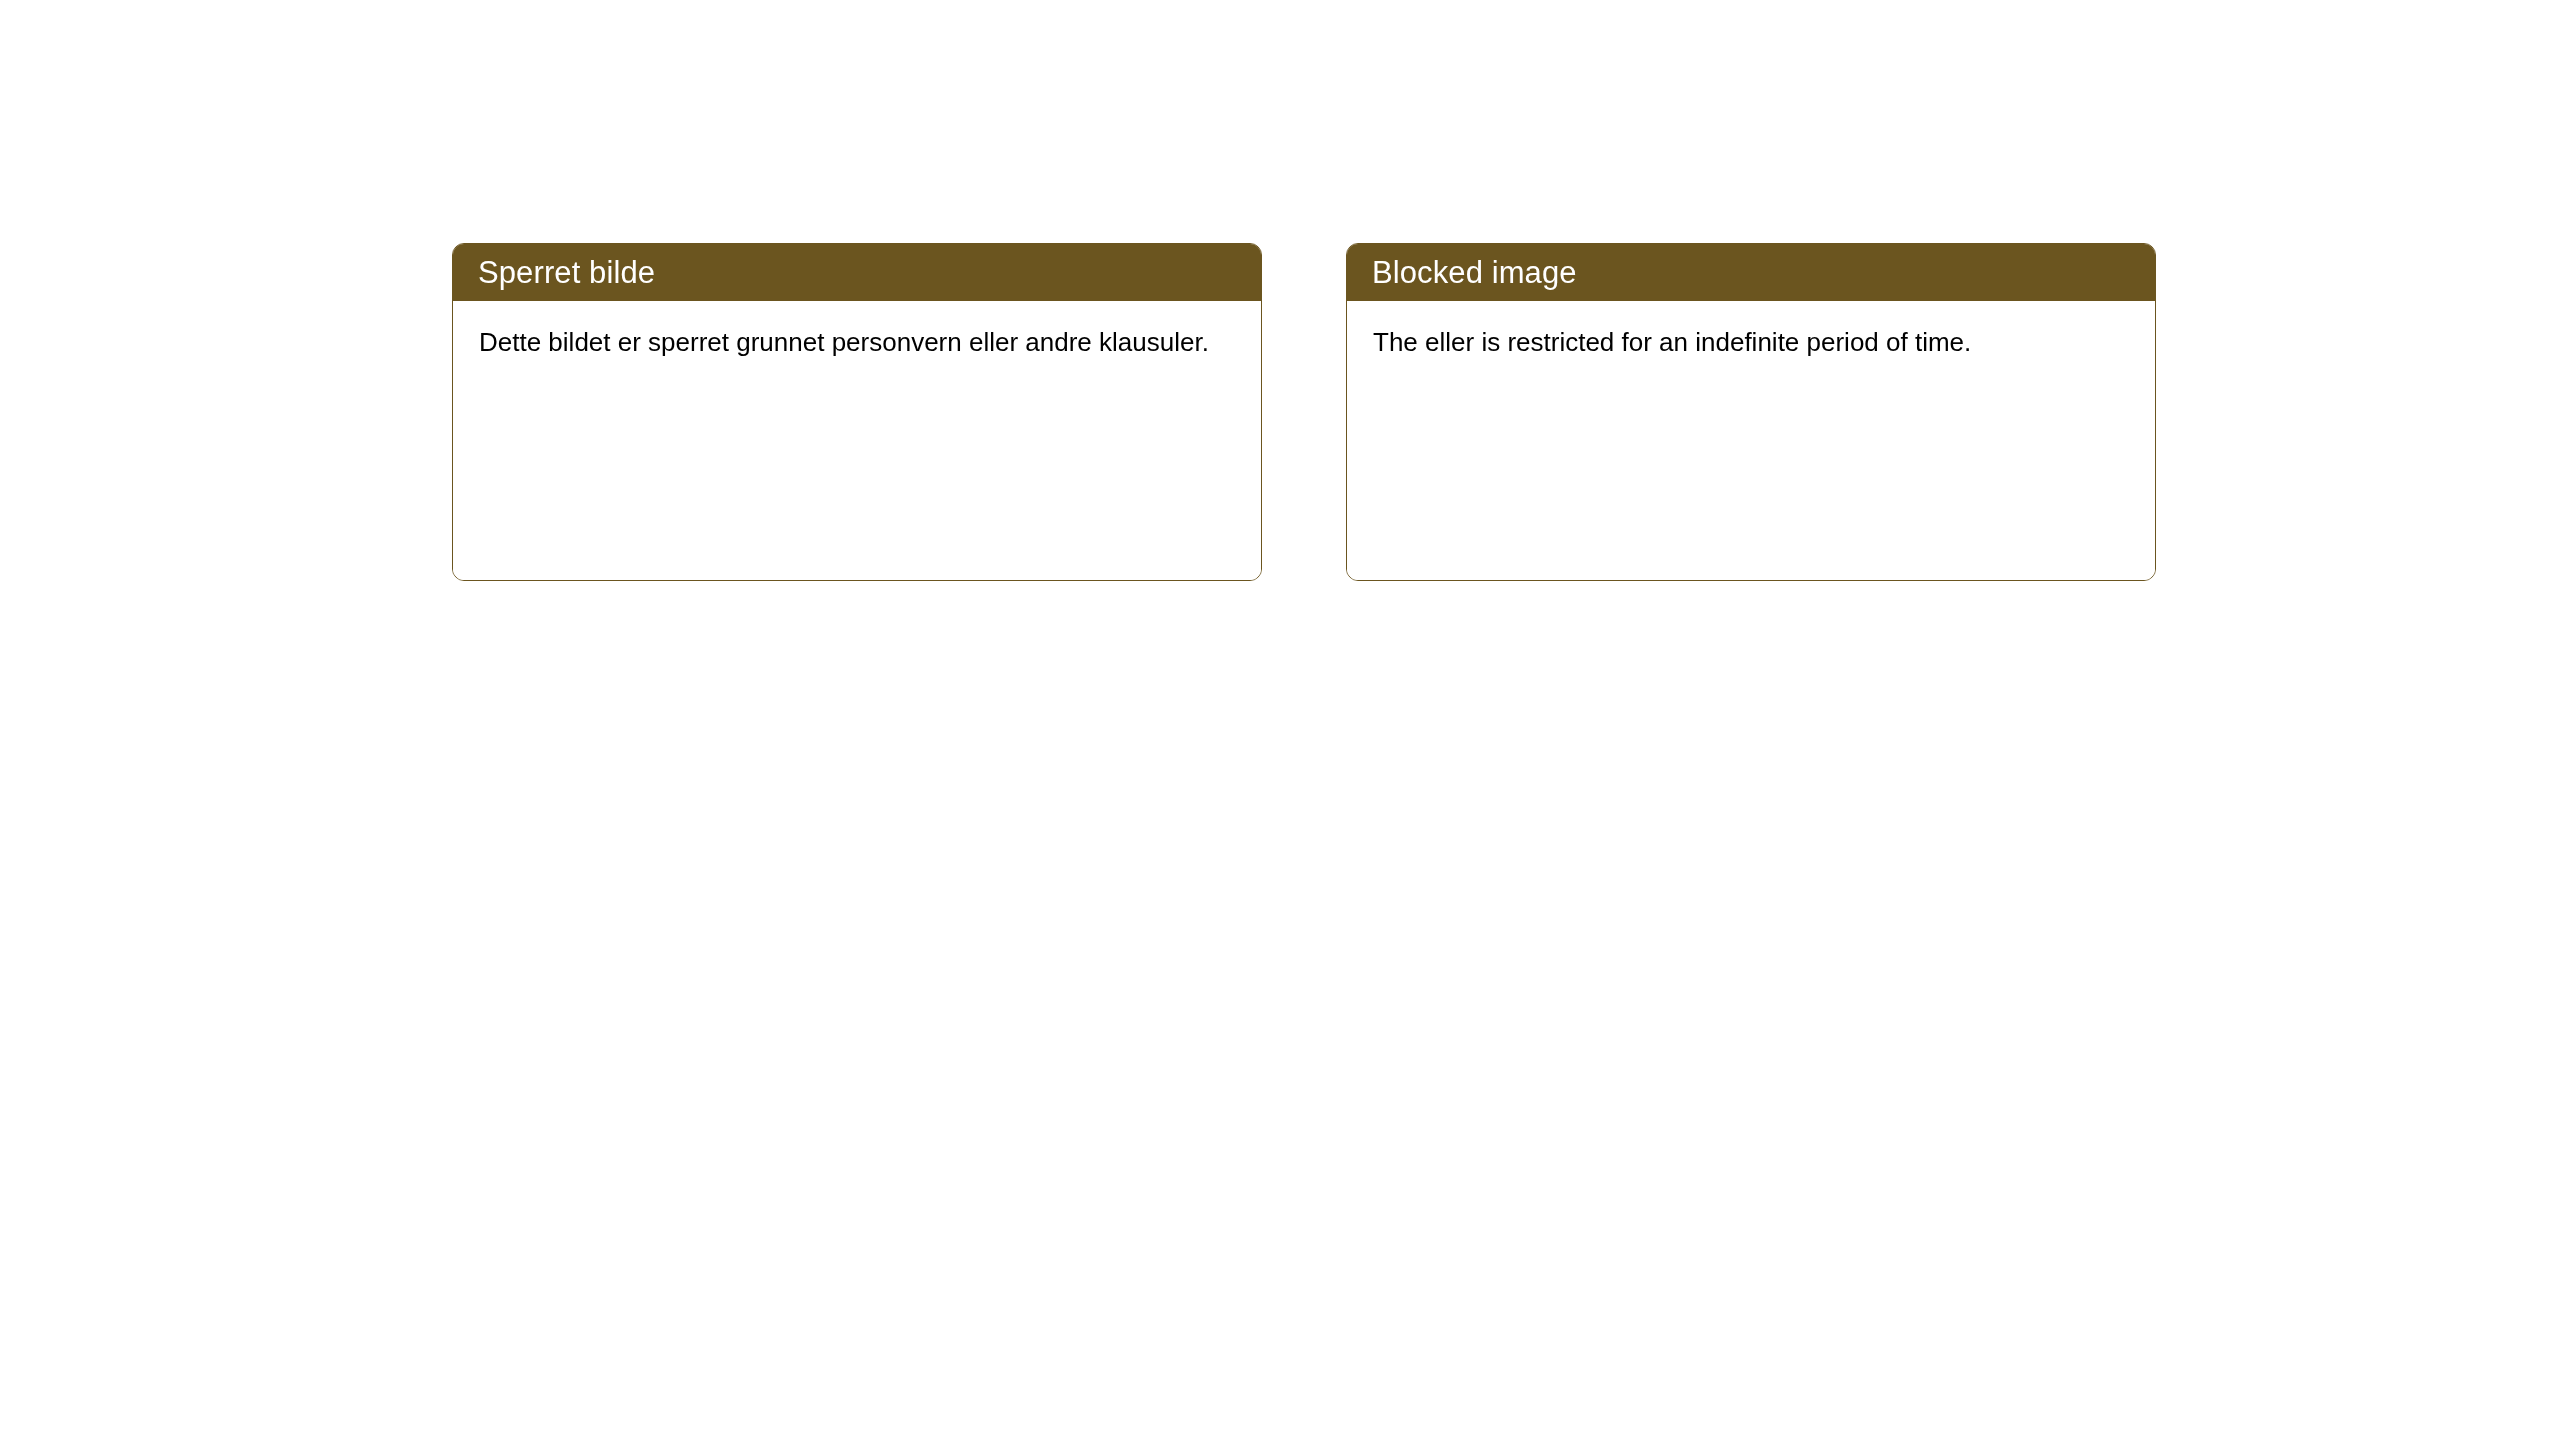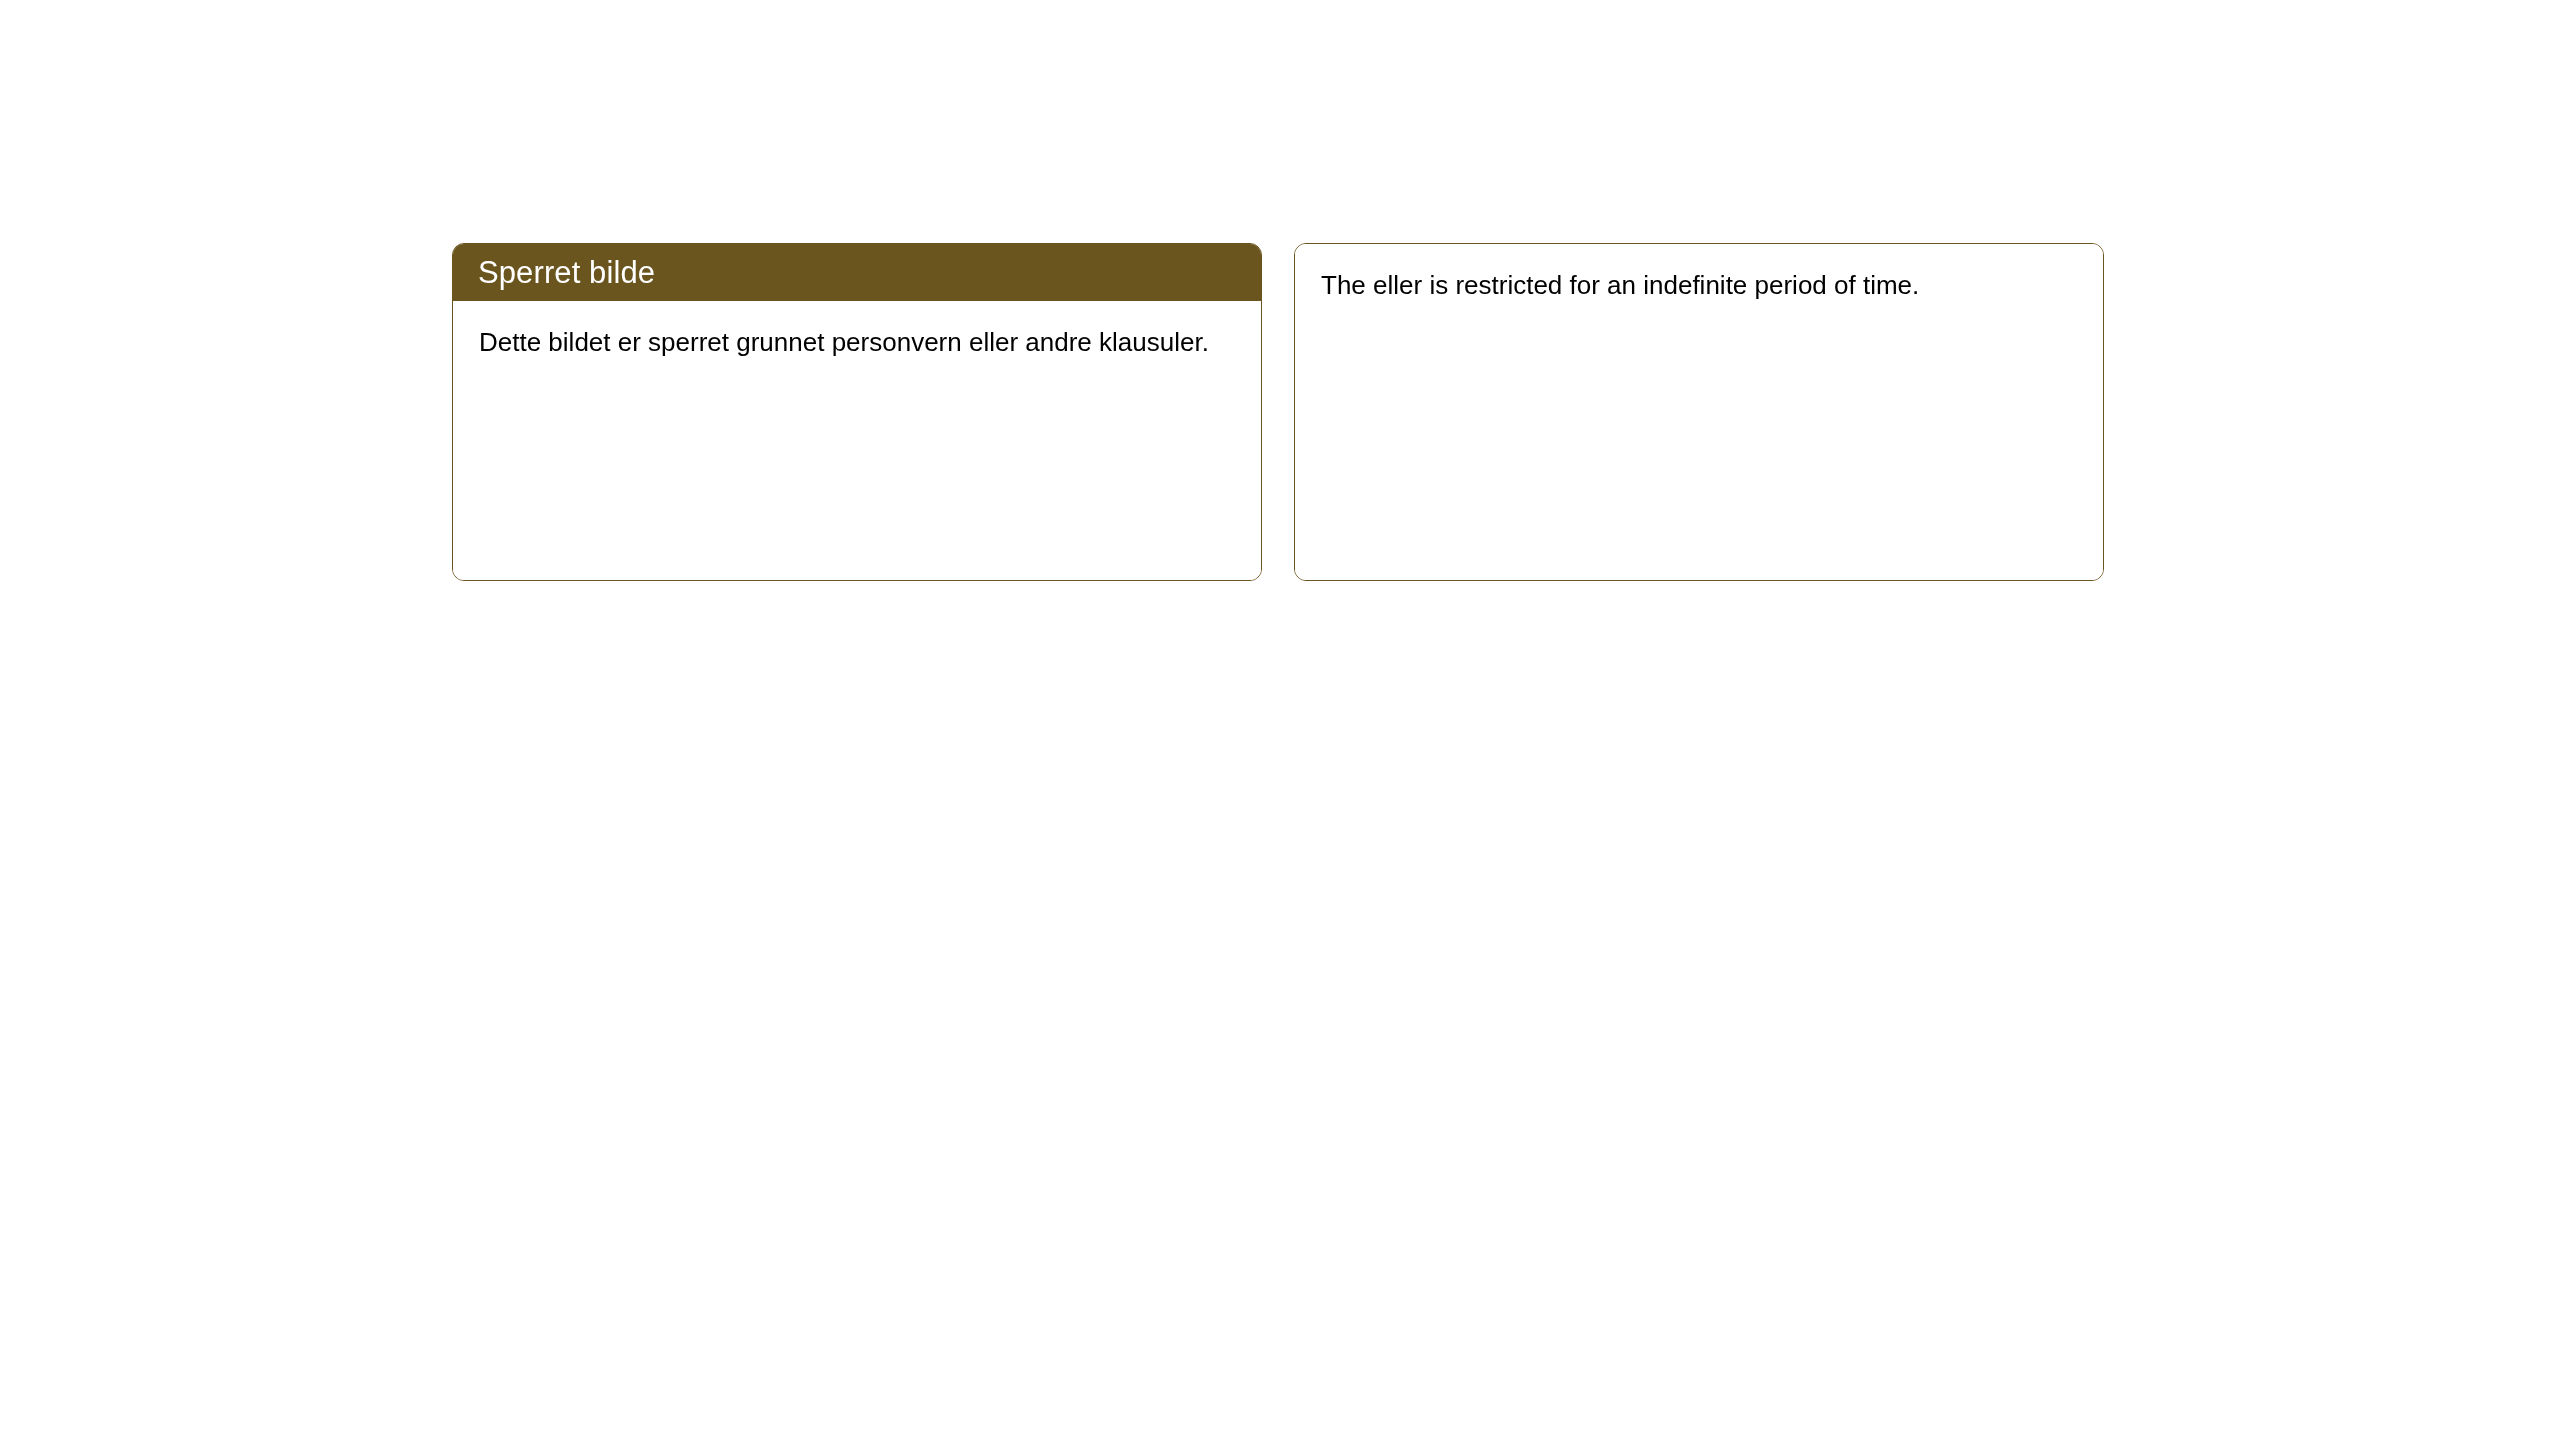--- a/index.html
+++ b/index.html
@@ -17,21 +17,21 @@
   }
 
   
   #notice-row {
     position: absolute;
     left: 452px;
     top: 243px;
     display: flex;
     flex-direction: row;
     align-items: flex-start;
-    gap: 32px;
+    gap: 84px;
   }
 
   .notice-panel {
     background: #ffffff;
     border-radius: 12px;
     border: 1.6px solid #6B551F;
     box-sizing: border-box;
     overflow: hidden;
     display: flex;
     flex-direction: column;
@@ -89,18 +89,21 @@
   <section class="notice-panel panel-1">
     <header class="panel-header">
       <h1 class="panel-header-title">Sperret bilde</h1>
     </header>
     <div class="panel-body">
       <p class="panel-paragraph">Dette bildet er sperret grunnet personvern eller andre klausuler.</p>
     </div>
   </section>
 
   <section class="notice-panel panel-2">
+    <header class="panel-header">
+      <h1 class="panel-header-title">Blocked image</h1>
+    </header>
     <div class="panel-body">
       <p class="panel-paragraph">The eller is restricted for an indefinite period of time.</p>
     </div>
   </section>
 
 </div>
 
 </body></html>

